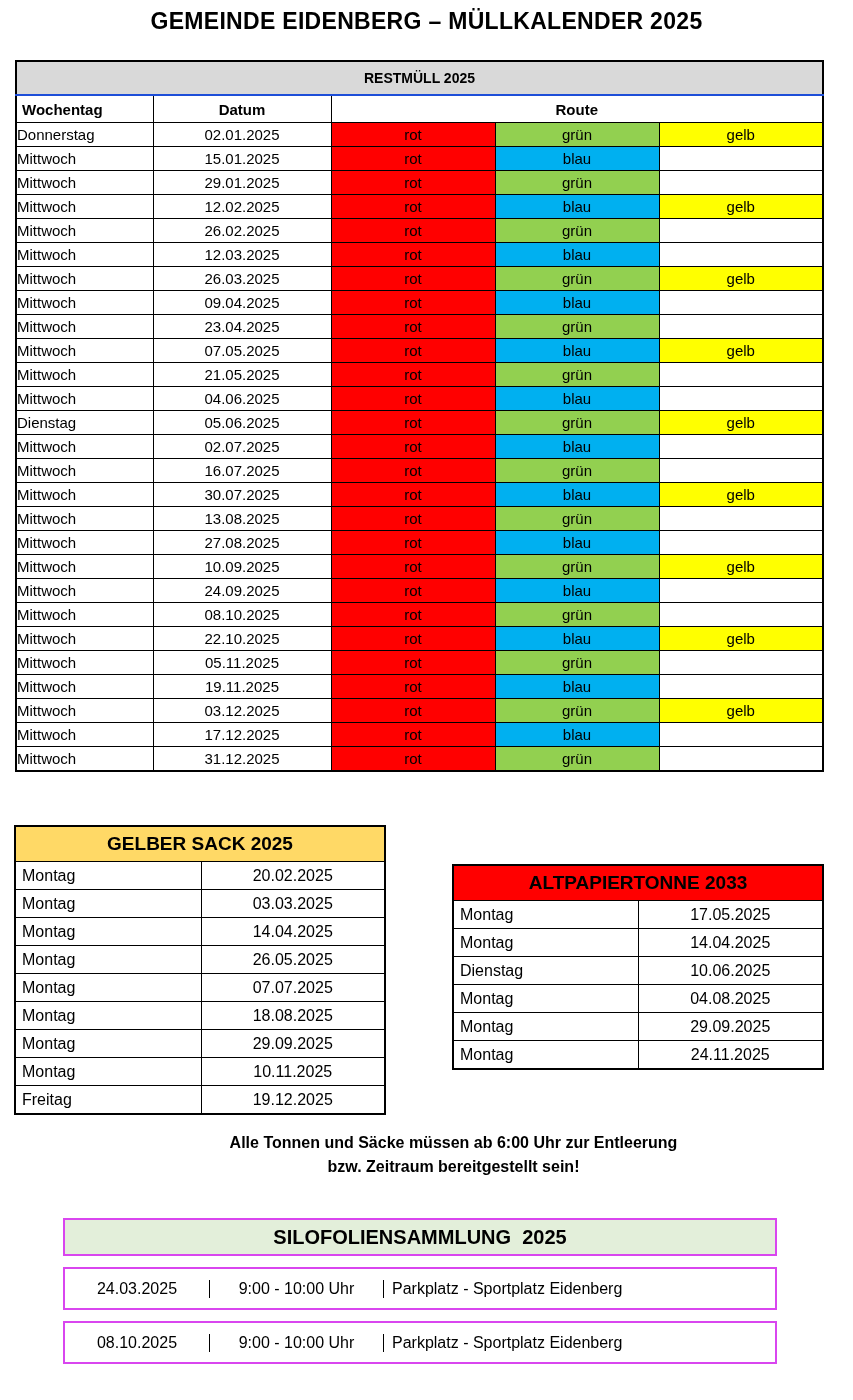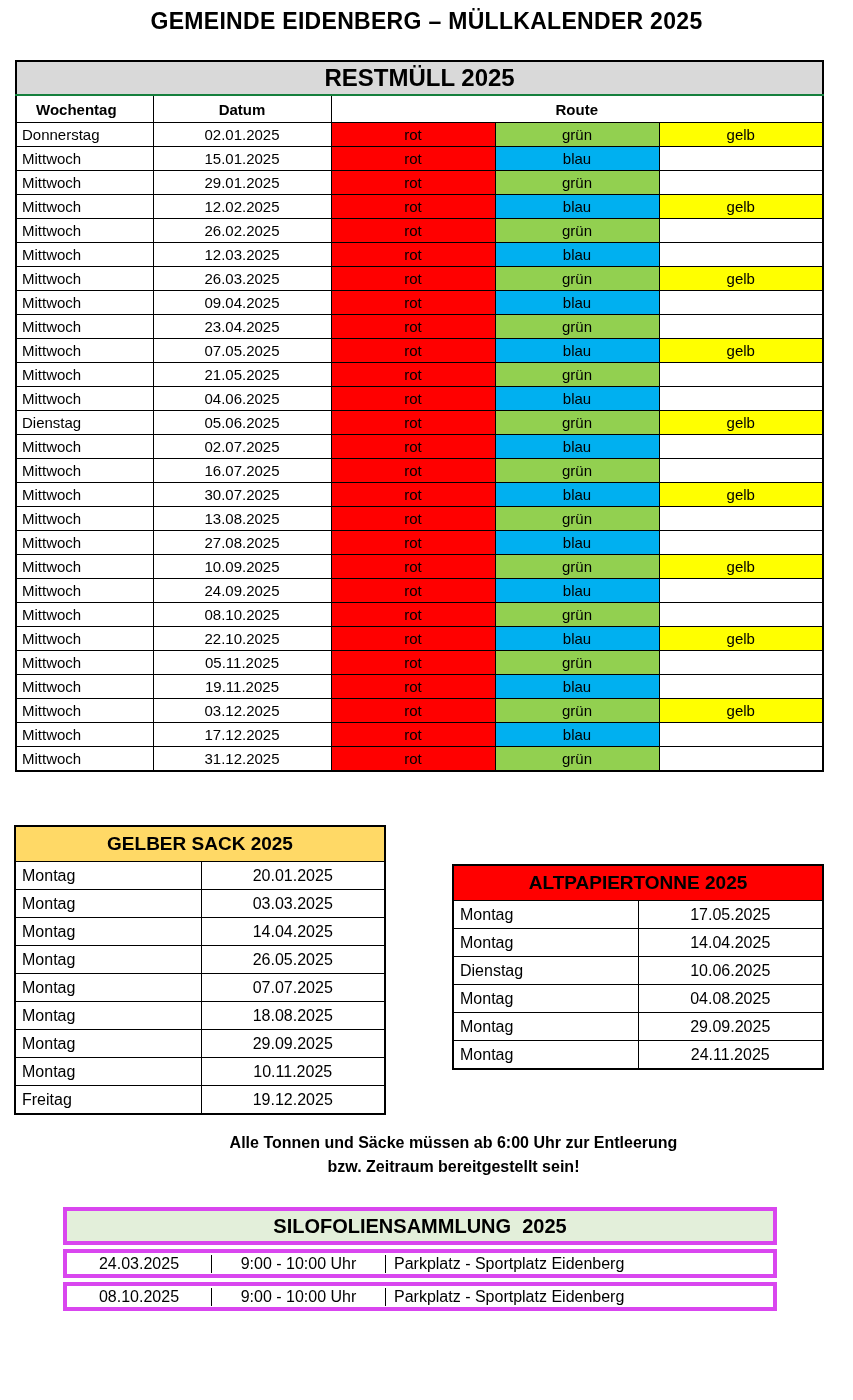--- a/index.html
+++ b/index.html
@@ -7,44 +7,44 @@
   .page { position:relative; width:853px; height:1400px; overflow:hidden; }
 
   .main-title { position:absolute; top:8px; left:0; width:100%; margin:0;
     text-align:center; font-size:23px; font-weight:bold; letter-spacing:.3px; }
 
   table.grid { border-collapse:collapse; table-layout:fixed; }
   table.grid th, table.grid td { border:1px solid #000; overflow:hidden; white-space:nowrap; }
 
   
   .restmuell { position:absolute; left:15px; top:60px; width:807px; border:2px solid #000; }
-  .restmuell th.tbl-title { height:30px; font-size:24px; border-bottom:2px solid #15803d; }
+  .restmuell th.tbl-title { height:30px; font-size:14px; border-bottom:2px solid #1d4ed8; }
   .restmuell th.colhead { height:24px; font-size:15px; }
-  .restmuell th.colhead.left { text-align:left; padding-left:19px; }
+  .restmuell th.colhead.left { text-align:left; padding-left:5px; }
   .restmuell td { height:23px; font-size:15px; text-align:center; padding:0; }
-  .restmuell td.cell-weekday { text-align:left; padding-left:5px; }
+  .restmuell td.cell-weekday { text-align:left; }
 
   
   .small-table { position:absolute; border:2px solid #000; }
   .small-table th { height:32px; font-size:19px; border:1px solid #000; }
   .small-table td { height:25px; font-size:16px; }
   .small-table td.cell-weekday { text-align:left; padding-left:6px; }
   .small-table td.cell-date { text-align:center; }
   .gelber-sack { left:14px; top:825px; width:370px; }
   .altpapier   { left:452px; top:864px; width:370px; }
 
   .notice { position:absolute; top:1131px; left:0; width:100%;
     text-align:center; font-weight:bold; font-size:16px; line-height:1.5;margin-left:27px; }
 
   
   .silofolien { position:absolute; left:63px; top:1207px; width:714px; }
-  .sf-box { border:4px solid #d946ef; box-sizing:border-box; margin-bottom:4px; background:#fff; }
+  .sf-box { border:2px solid #d946ef; box-sizing:border-box; margin-bottom:4px; background:#fff;margin-top:11px; }
   .sf-header { height:38px; display:flex; align-items:center; justify-content:center;
     font-size:20px; font-weight:bold; white-space:pre-wrap; }
-  .sf-row { display:flex; height:29px;align-items:center; }
+  .sf-row { display:flex; height:43px;align-items:center; }
   .sf-cell { display:flex; align-items:center; box-sizing:border-box; font-size:16px; }
   .sf-date { width:144px; justify-content:center; }
   .sf-time { width:174px; justify-content:center; border-left:1px solid #000; }
   .sf-loc  { flex:1; padding-left:8px; border-left:1px solid #000; }
   .sf-note { text-align:center; font-size:15.5px; line-height:1.65; padding:9px 12px; white-space:normal; }
 </style>
 </head>
 <body>
 
 <div class="page">
@@ -268,21 +268,21 @@
         <col style="width:184px">
       </colgroup>
     <thead>
       <tr>
         <th colspan="2" style="background: rgb(255, 217, 102);">GELBER SACK 2025</th>
       </tr>
     </thead>
     <tbody>
         <tr>
           <td class="cell-weekday">Montag</td>
-          <td class="cell-date">20.01.2025</td>
+          <td class="cell-date">20.02.2025</td>
         </tr>
         <tr>
           <td class="cell-weekday">Montag</td>
           <td class="cell-date">03.03.2025</td>
         </tr>
         <tr>
           <td class="cell-weekday">Montag</td>
           <td class="cell-date">14.04.2025</td>
         </tr>
         <tr>
@@ -312,21 +312,21 @@
       </tbody>
   </table>
 
   <table class="grid small-table altpapier">
     <colgroup>
         <col style="width:185px">
         <col style="width:185px">
       </colgroup>
     <thead>
       <tr>
-        <th colspan="2" style="background: rgb(255, 0, 0);">ALTPAPIERTONNE 2025</th>
+        <th colspan="2" style="background: rgb(255, 0, 0);">ALTPAPIERTONNE 2033</th>
       </tr>
     </thead>
     <tbody>
         <tr>
           <td class="cell-weekday">Montag</td>
           <td class="cell-date">17.05.2025</td>
         </tr>
         <tr>
           <td class="cell-weekday">Montag</td>
           <td class="cell-date">14.04.2025</td>

